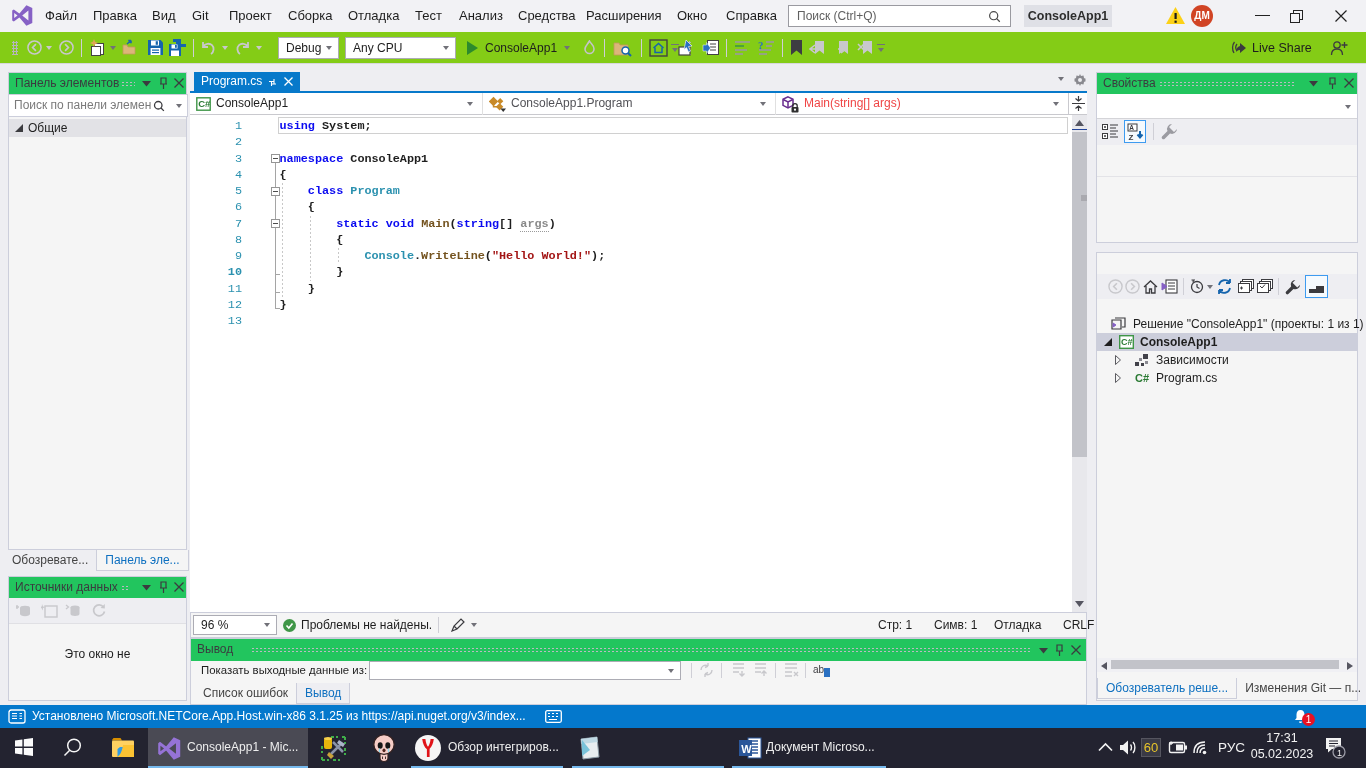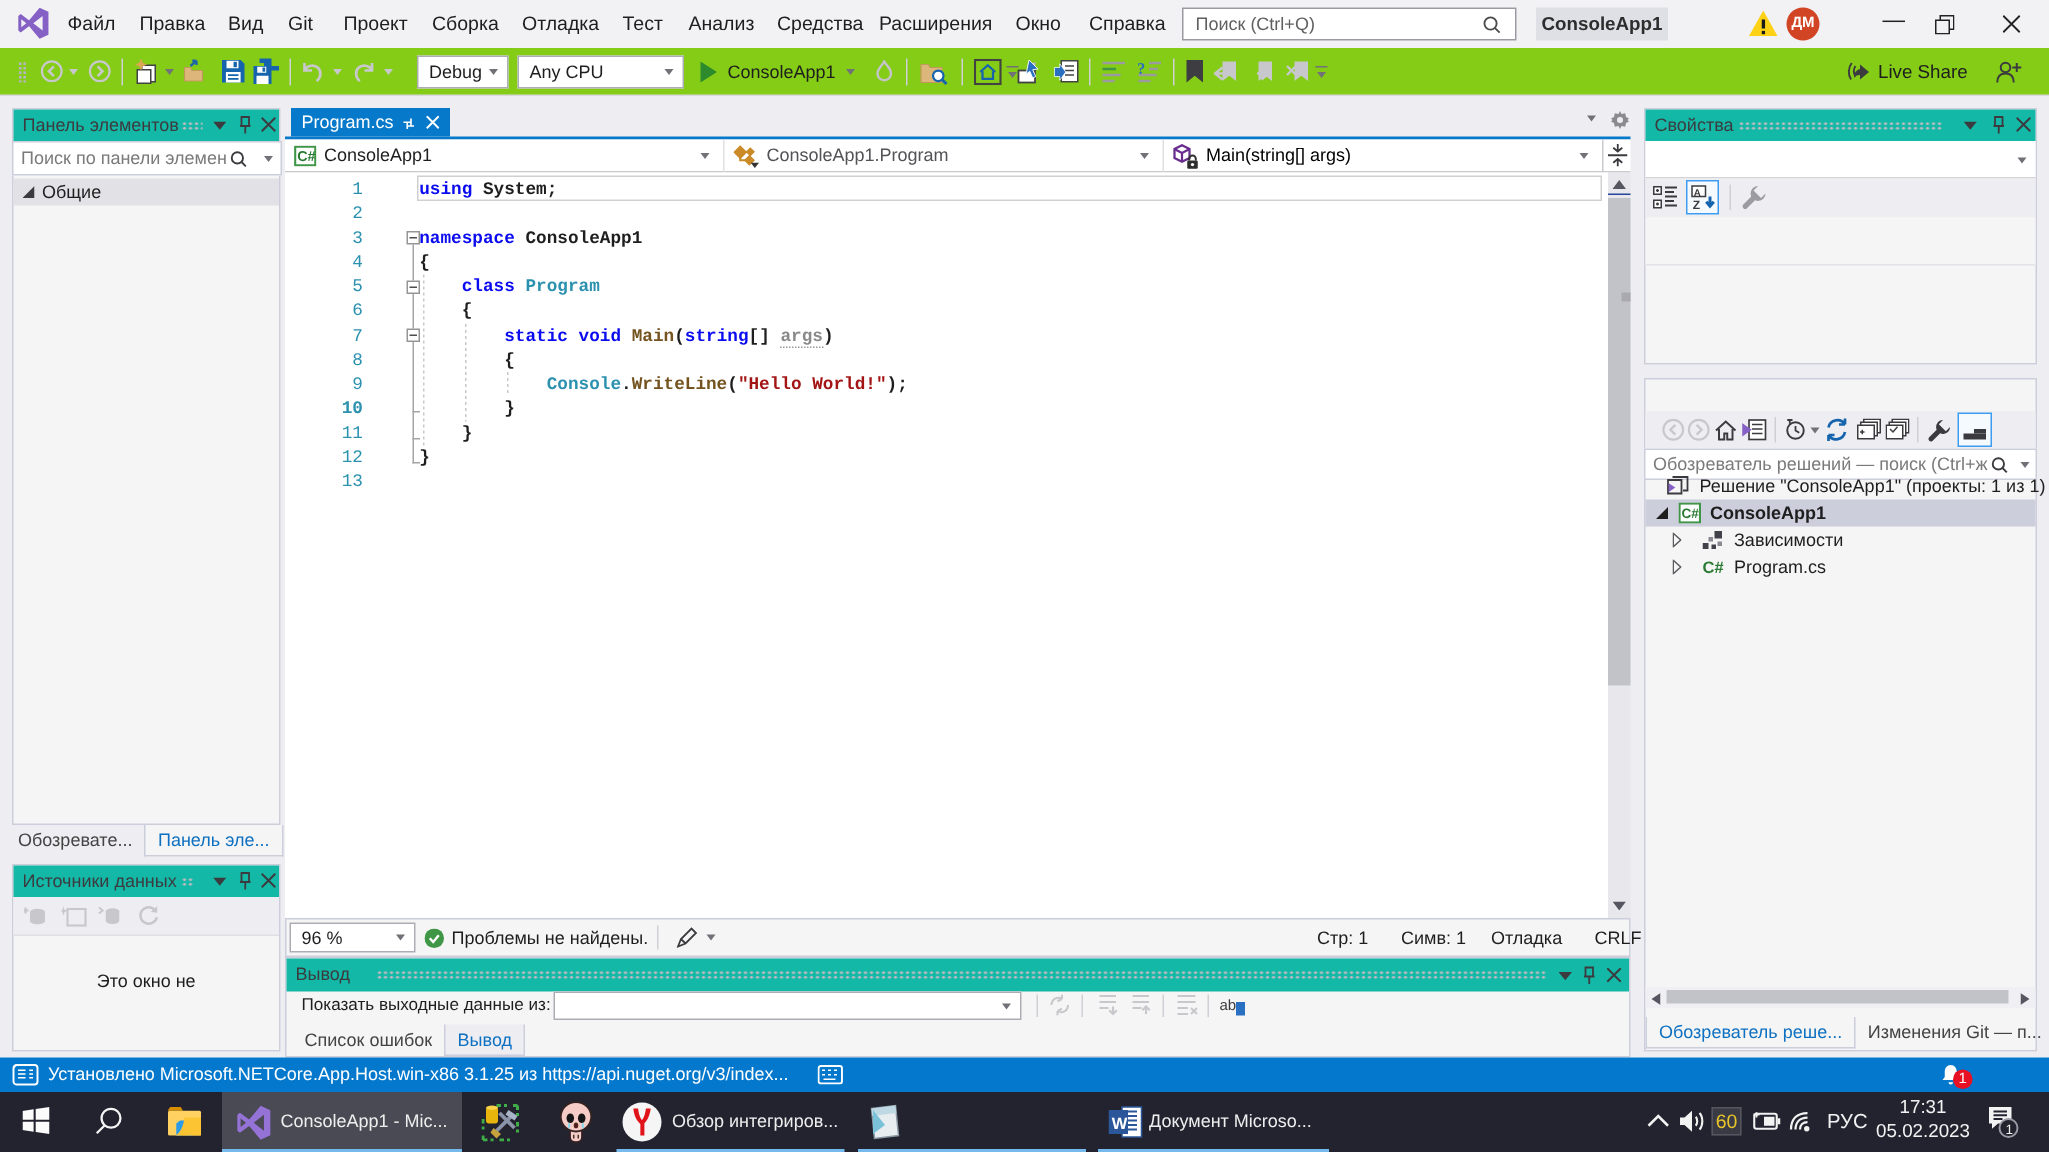--- a/index.html
+++ b/index.html
@@ -7,21 +7,21 @@
 body { font-family:"Liberation Sans", sans-serif; font-size:12px; color:#1e1e1e; background:#eeeef2; position:relative; }
 .abs { position:absolute; }
 #titlebar { left:0; top:0; width:1366px; height:32px; background:#f2f2f5; }
 #titlebar .menu { position:absolute; top:0; height:32px; line-height:32px; font-size:13px; color:#1e1e1e; }
 #toolbar { left:0; top:32px; width:1366px; height:32px; background:#84cc16; border-bottom:1px solid #d8d8dd; }
 .combo { position:absolute; background:#fff; border:1px solid #acacb4; font-size:12px; color:#1e1e1e; }
 .combo .arr, .darr { position:absolute; width:0; height:0; border-left:3.5px solid transparent; border-right:3.5px solid transparent; border-top:4px solid #717178; }
 .combo .arr { right:6px; top:50%; margin-top:-2px; }
 .sep { position:absolute; width:1px; background:#cfcfd6; }
 .panel { position:absolute; background:#f5f5f5; border:1px solid #cccedb; }
-.ptitle { position:absolute; left:0; top:0; right:0; height:21px; background:#14b8a6; color:#3b3b3f; font-size:12px; line-height:21px; }
+.ptitle { position:absolute; left:0; top:0; right:0; height:21px; background:#22c55e; color:#3b3b3f; font-size:12px; line-height:21px; }
 .ptitle .t { padding-left:6px; }
 .grip { position:absolute; top:8px; height:6px; background-image:radial-gradient(circle, #babac1 1px, transparent 1.1px); background-size:4px 3px; }
 .searchbox { position:absolute; background:#fff; border:1px solid #cccedb; color:#7a7a7a; font-size:12px; }
 .wtabs { position:absolute; font-size:12px; white-space:nowrap; }
 .wtab { display:inline-block; padding:3px 8px 3px 8px; color:#444; vertical-align:top; }
 .wtab.act { background:#f5f5f5; border:1px solid #cccedb; border-top:none; color:#0e70c0; }
 .ln { position:absolute; width:52px; text-align:right; color:#2b91af; font-family:"Liberation Mono",monospace; font-size:11.8px; line-height:16.25px; height:16.25px; }
 .cl { position:absolute; left:89.5px; font-family:"Liberation Mono",monospace; font-weight:bold; font-size:11.8px; white-space:pre; color:#1e1e1e; line-height:16.25px; height:16.25px; }
 .kw { color:#0b0bf0; }
 .ty { color:#2b91af; }
@@ -325,21 +325,21 @@
     <span class="abs" style="left:321px;top:0;line-height:21px;color:#525257;">ConsoleApp1.Program</span>
     <div class="darr" style="left:570px;top:9px;"></div>
     <div class="abs" style="left:585px;top:0px;width:1px;height:22px;background:#e0e0e0;"></div>
     <svg class="abs" style="left:592px;top:3px" width="17" height="17" viewBox="0 0 17 17">
         <path d="M6 0.8 L11 3.3 L11 9.3 L6 11.8 L1 9.3 L1 3.3 Z" fill="#fff" stroke="#6a2d8f" stroke-width="1.5"></path>
         <path d="M1.2 3.5 L6 6 L10.8 3.5 M6 6 L6 11.6" fill="none" stroke="#6a2d8f" stroke-width="1.5"></path>
         <rect x="9.5" y="11" width="7" height="5.5" rx="0.8" fill="#2e2e2e"></rect>
         <path d="M10.8 11 V9.8 A2.2 2.2 0 0 1 15.2 9.8 V11" fill="none" stroke="#2e2e2e" stroke-width="1.3"></path>
         <circle cx="13" cy="13.7" r="1.1" fill="#fff"></circle>
       </svg>
-    <span class="abs" style="left:614px;top:0;line-height:21px;color:#000000;">Main(string[] args)</span>
+    <span class="abs" style="left:614px;top:0;line-height:21px;color:#ef4444;">Main(string[] args)</span>
     <div class="darr" style="left:863px;top:9px;"></div>
     <div class="abs" style="left:878px;top:0px;width:19px;height:22px;border-left:1px solid #c9c9ce;">
       <svg class="abs" style="left:3px;top:3px" width="13" height="15" viewBox="0 0 13 15">
           <path d="M6.5 0 L6.5 5 M6.5 10 L6.5 15 M0 7.5 L13 7.5 M3.5 2.5 L6.5 5 L9.5 2.5 M3.5 12.5 L6.5 10 L9.5 12.5" stroke="#3b3b3f" stroke-width="1.2" fill="none"></path>
         </svg>
     </div>
   </div>
 
   <div class="abs" id="codearea" style="left:0;top:51px;width:882px;height:497px;background:#fff;overflow:hidden;">
 
@@ -541,27 +541,20 @@
       </svg>
     <div class="sep" style="left:181px;top:4px;height:17px;"></div>
     <svg class="abs" style="left:188px;top:5px" width="16" height="16" viewBox="0 0 17 17">
         <path d="M11 1 A5 5 0 0 0 6.5 8 L1 13.5 A1.8 1.8 0 0 0 3.5 16 L9 10.5 A5 5 0 0 0 16 6 L13 9 L8 4 Z" fill="#3b3b3f"></path>
       </svg>
     <div class="abs" style="left:208px;top:1px;width:23px;height:23px;border:1px solid #3d9bf0;background:#f5fafe;">
       <div class="abs" style="left:3px;top:13px;width:15px;height:4px;background:#3b3b3f;"></div>
       <div class="abs" style="left:10px;top:10px;width:8px;height:3px;background:#3b3b3f;"></div>
     </div>
   </div>
-  <div class="searchbox" style="left:-1px;top:46px;width:262px;height:21px;line-height:19px;"><span style="padding-left:5px;">Обозреватель решений — поиск (Ctrl+ж</span>
-    <svg class="abs" style="right:18px;top:4px" width="12" height="12" viewBox="0 0 16 16">
-        <circle cx="7" cy="7" r="5" fill="none" stroke="#3b3b3f" stroke-width="1.7"></circle>
-        <line x1="10.7" y1="10.7" x2="14.5" y2="14.5" stroke="#3b3b3f" stroke-width="1.7"></line>
-      </svg>
-    <span class="darr" style="right:4px;top:8px;"></span>
-  </div>
 
   <div class="trow" style="top:62px;">
     <svg class="abs" style="left:14px;top:2px" width="15" height="14" viewBox="0 0 15 14">
         <path d="M1 3 H10 V12 H1 Z" fill="none" stroke="#3b3b3f" stroke-width="1.2"></path>
         <path d="M4 1 H14 V10 H11" fill="none" stroke="#3b3b3f" stroke-width="1.2"></path>
         <path d="M2 6 L5 8 L2 10 Z M3.2 7 L3.2 9.3" fill="#8661c5" stroke="#8661c5"></path>
       </svg>
     <span style="padding-left:36px;">Решение "ConsoleApp1" (проекты: 1 из 1)</span>
   </div>
   <div class="trow" style="top:80px;background:#cccedb;">

